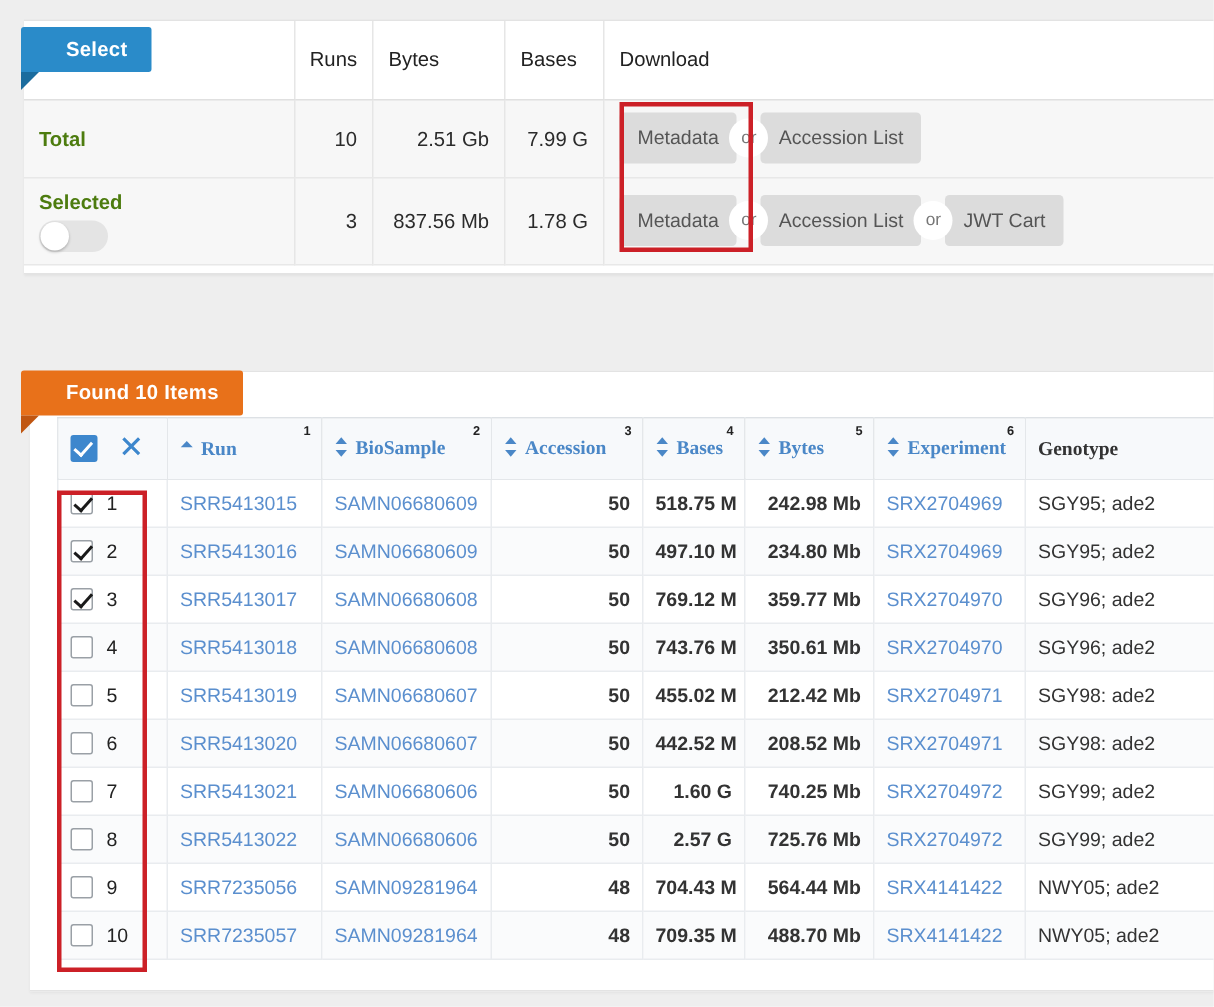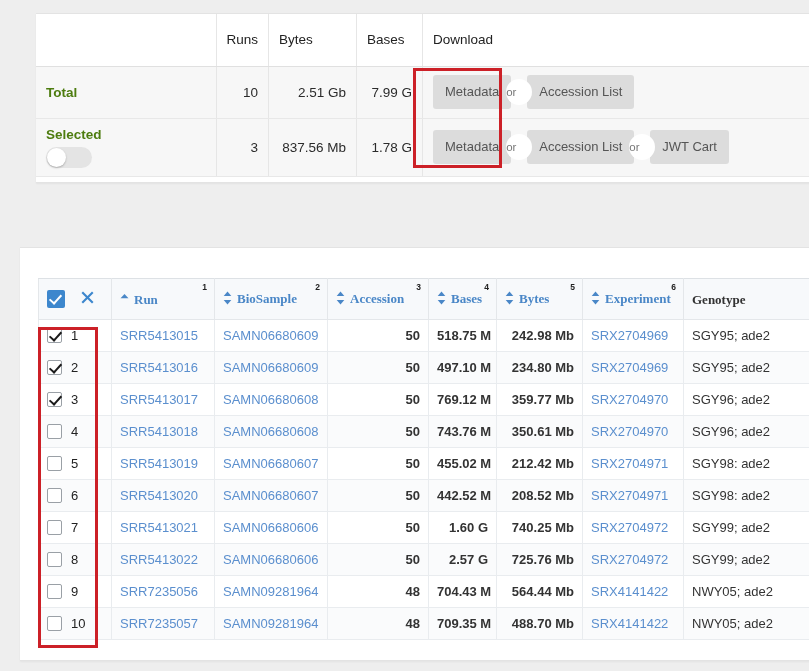--- a/index.html
+++ b/index.html
@@ -32,21 +32,21 @@
     left: 0; top: 30px;
     width: 0; height: 0;
     border-style: solid;
     border-width: 12px 12px 0 0;
   }
   .ribbon-blue   { background: #2a8bc9; }
   .ribbon-blue .fold   { border-color: #1b6c9e transparent transparent transparent; }
   .ribbon-orange { background: #e8711a; }
   .ribbon-orange .fold { border-color: #c05611 transparent transparent transparent; }
 
-  .sum-wrap { position: absolute; left: 36px; top: 13px; right: 0; height: 170px; }
+  .sum-wrap { position: absolute; left: 16px; top: 13px; right: 0; height: 170px; }
   .sum-panel {
     position: absolute; left: 0; top: 0; right: -20px; bottom: 0;
     background: #fff; border: 1px solid #e3e3e3; border-left: none;
     border-radius: 0 0 3px 0;
     box-shadow: 0 1px 2px rgba(0,0,0,.05);
   }
   table.summary { border-collapse: collapse; width: 100%; }
   table.summary th {
     font-size: 13.5px; color: #222; font-weight: normal;
     text-align: left; padding: 8px 10px;
@@ -84,21 +84,21 @@
   .dlgroup { display: flex; align-items: center; }
   .seg {
     background: #dcdcdc; color: #555;
     font-size: 13px; height: 34px; line-height: 34px;
     padding: 0 12px; border-radius: 3px; white-space: nowrap;
     cursor: pointer;
   }
   .orsep {
     width: 26px; height: 26px; border-radius: 50%;
     background: #fff; color: #777; font-size: 11.5px;
-    line-height: 26px; 
+    line-height: 26px; text-align: center;
     margin: 0 -5px; position: relative; z-index: 2; flex: 0 0 auto;
   }
 
   
   .res-wrap { position: absolute; left: 20px; top: 247px; right: 0; bottom: 10px; }
   .res-panel {
     position: absolute; left: 0; top: 0; right: -20px; bottom: 0;
     background: #fff; border: 1px solid #e3e3e3; border-left: none;
     box-shadow: 0 1px 2px rgba(0,0,0,.05);
   }
@@ -239,20 +239,24 @@
                 <div class="orsep">or</div>
                 <div class="seg">JWT Cart</div>
               </div>
             </td>
           </tr>
         </tbody>
       </table>
     </div>
   </div>
 
+  <div class="ribbon ribbon-blue" style="left:14px; top:18px;">
+    <span>Select</span>
+    <span class="fold"></span>
+  </div>
 
   <div class="res-wrap">
     <div class="res-panel">
       <div class="res-inner">
         <table class="results">
           <colgroup>
             <col style="width:73px">
               <col style="width:103px">
               <col style="width:113px">
             <col style="width:101px">
@@ -486,17 +490,21 @@
                 <td class="num">488.70 Mb</td>
                 <td class="lnk">SRX4141422</td>
                 <td>NWY05; ade2</td>
               </tr>
             </tbody>
         </table>
       </div>
     </div>
   </div>
 
+  <div class="ribbon ribbon-orange" style="left:14px; top:247px;">
+    <span>Found 10 Items</span>
+    <span class="fold"></span>
+  </div>
 
   <div class="annot" style="left:413px; top:68px; width:89px; height:100px;"></div>
   <div class="annot" style="left:38px; top:327px; width:60px; height:321px;"></div>
 
 </div>
 
 </body></html>

